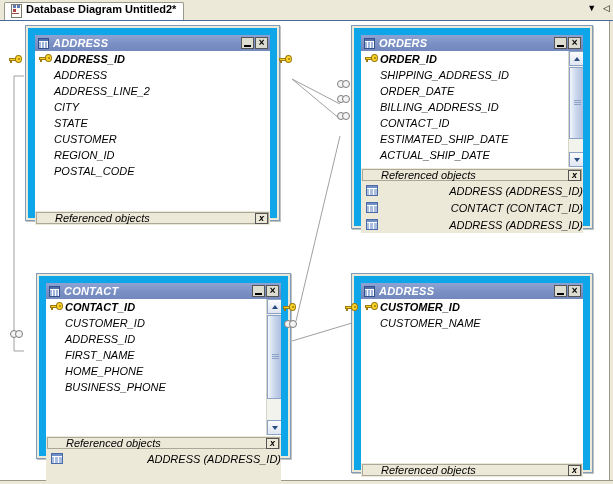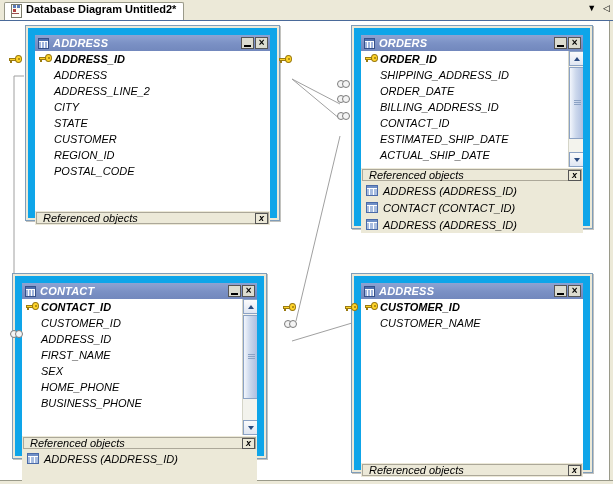--- a/index.html
+++ b/index.html
@@ -73,25 +73,25 @@
   .k-head{position:absolute;left:6px;top:0px;width:7px;height:8px;border:1.5px solid #9a7a10;border-radius:50%;background:#ffd42a;box-sizing:border-box;}
   .k-hole{position:absolute;left:9px;top:3px;width:2px;height:2px;background:#9a7a10;border-radius:50%;}
   .k-shaft{position:absolute;left:0px;top:3px;width:7px;height:3px;background:#ffd42a;border:1px solid #9a7a10;box-sizing:border-box;}
   .k-tooth{position:absolute;left:1px;top:6px;width:2px;height:2px;background:#9a7a10;}
 
   
   .refbar{height:15px;background:#ece9d8;border-top:1px solid #fff;
           display:flex;align-items:center;padding:0 2px 0 3px;box-sizing:border-box;
           position:absolute;left:0;right:0;}
   .refbar-frame{position:absolute;left:1px;right:1px;top:1px;bottom:1px;border:1px solid #aca899;box-sizing:border-box;pointer-events:none;}
-  .refbar-label{font-size:11px;color:#000;flex:1 1 auto;position:relative;padding-left:5px;}
+  .refbar-label{font-size:11px;color:#000;flex:1 1 auto;position:relative;padding-left:17px;}
   .refbar-x{width:13px;height:11px;background:#ece9d8;border:1px solid #555;display:flex;align-items:center;justify-content:center;
             font-size:9px;font-weight:bold;line-height:9px;color:#000;box-sizing:border-box;position:relative;cursor:default;}
   .reflist{position:absolute;left:0;right:0;background:#ece9d8;overflow:hidden;}
-  .refrow{height:17px;display:flex;align-items:center;padding-left:5px;box-sizing:border-box;white-space:nowrap;}
+  .refrow{height:17px;display:flex;align-items:center;padding-left:5px;box-sizing:border-box;white-space:nowrap;justify-content:space-between;}
   .reficon{width:12px;height:11px;position:relative;margin-right:5px;flex:0 0 auto;}
   .reficon .rf{position:absolute;left:0;top:0;width:12px;height:11px;background:#fff;border:1px solid #4a6aa8;box-sizing:border-box;}
   .reficon .rh{position:absolute;left:1px;top:1px;width:10px;height:2px;background:#6f8fc6;}
   .reficon .rc1{position:absolute;left:1px;top:4px;width:2px;height:6px;background:#a8bde0;}
   .reficon .rc2{position:absolute;left:4px;top:4px;width:3px;height:6px;background:#a8bde0;}
   .reficon .rc3{position:absolute;left:8px;top:4px;width:3px;height:6px;background:#a8bde0;}
   .reflabel{font-size:11px;color:#000;}
 
   
   .vscroll{position:absolute;width:15px;top:0;bottom:0;right:0;background:#f3f3ed;border-left:1px solid #d5d5c8;box-sizing:border-box;}
@@ -319,21 +319,21 @@
                 <span class="rh"></span>
                 <span class="rc1"></span>
                 <span class="rc2"></span>
                 <span class="rc3"></span>
               </span>
               <span class="reflabel">ADDRESS (ADDRESS_ID)</span>
             </div>
           </div>
         </div>
       </div>
-      <div class="twin" style="left: 12px; top: 252px; width: 255px; height: 186px;">
+      <div class="twin" style="left: 36px; top: 252px; width: 255px; height: 186px;">
         <div class="twin-inner">
           <div class="titlebar grad">
             <span class="tb-icon">
               <span class="frame"></span>
               <span class="hdr"></span>
               <span class="c1"></span>
               <span class="c2"></span>
               <span class="c3"></span>
             </span>
             <span class="tb-title">CONTACT</span>
@@ -360,24 +360,20 @@
               <span class="keyslot"></span>
               <span class="colname">CUSTOMER_ID</span>
             </div>
             <div class="colrow">
               <span class="keyslot"></span>
               <span class="colname">ADDRESS_ID</span>
             </div>
             <div class="colrow">
               <span class="keyslot"></span>
               <span class="colname">FIRST_NAME</span>
-            </div>
-            <div class="colrow">
-              <span class="keyslot"></span>
-              <span class="colname">SEX</span>
             </div>
             <div class="colrow">
               <span class="keyslot"></span>
               <span class="colname">HOME_PHONE</span>
             </div>
             <div class="colrow">
               <span class="keyslot"></span>
               <span class="colname">BUSINESS_PHONE</span>
             </div>
             <div class="vscroll">

